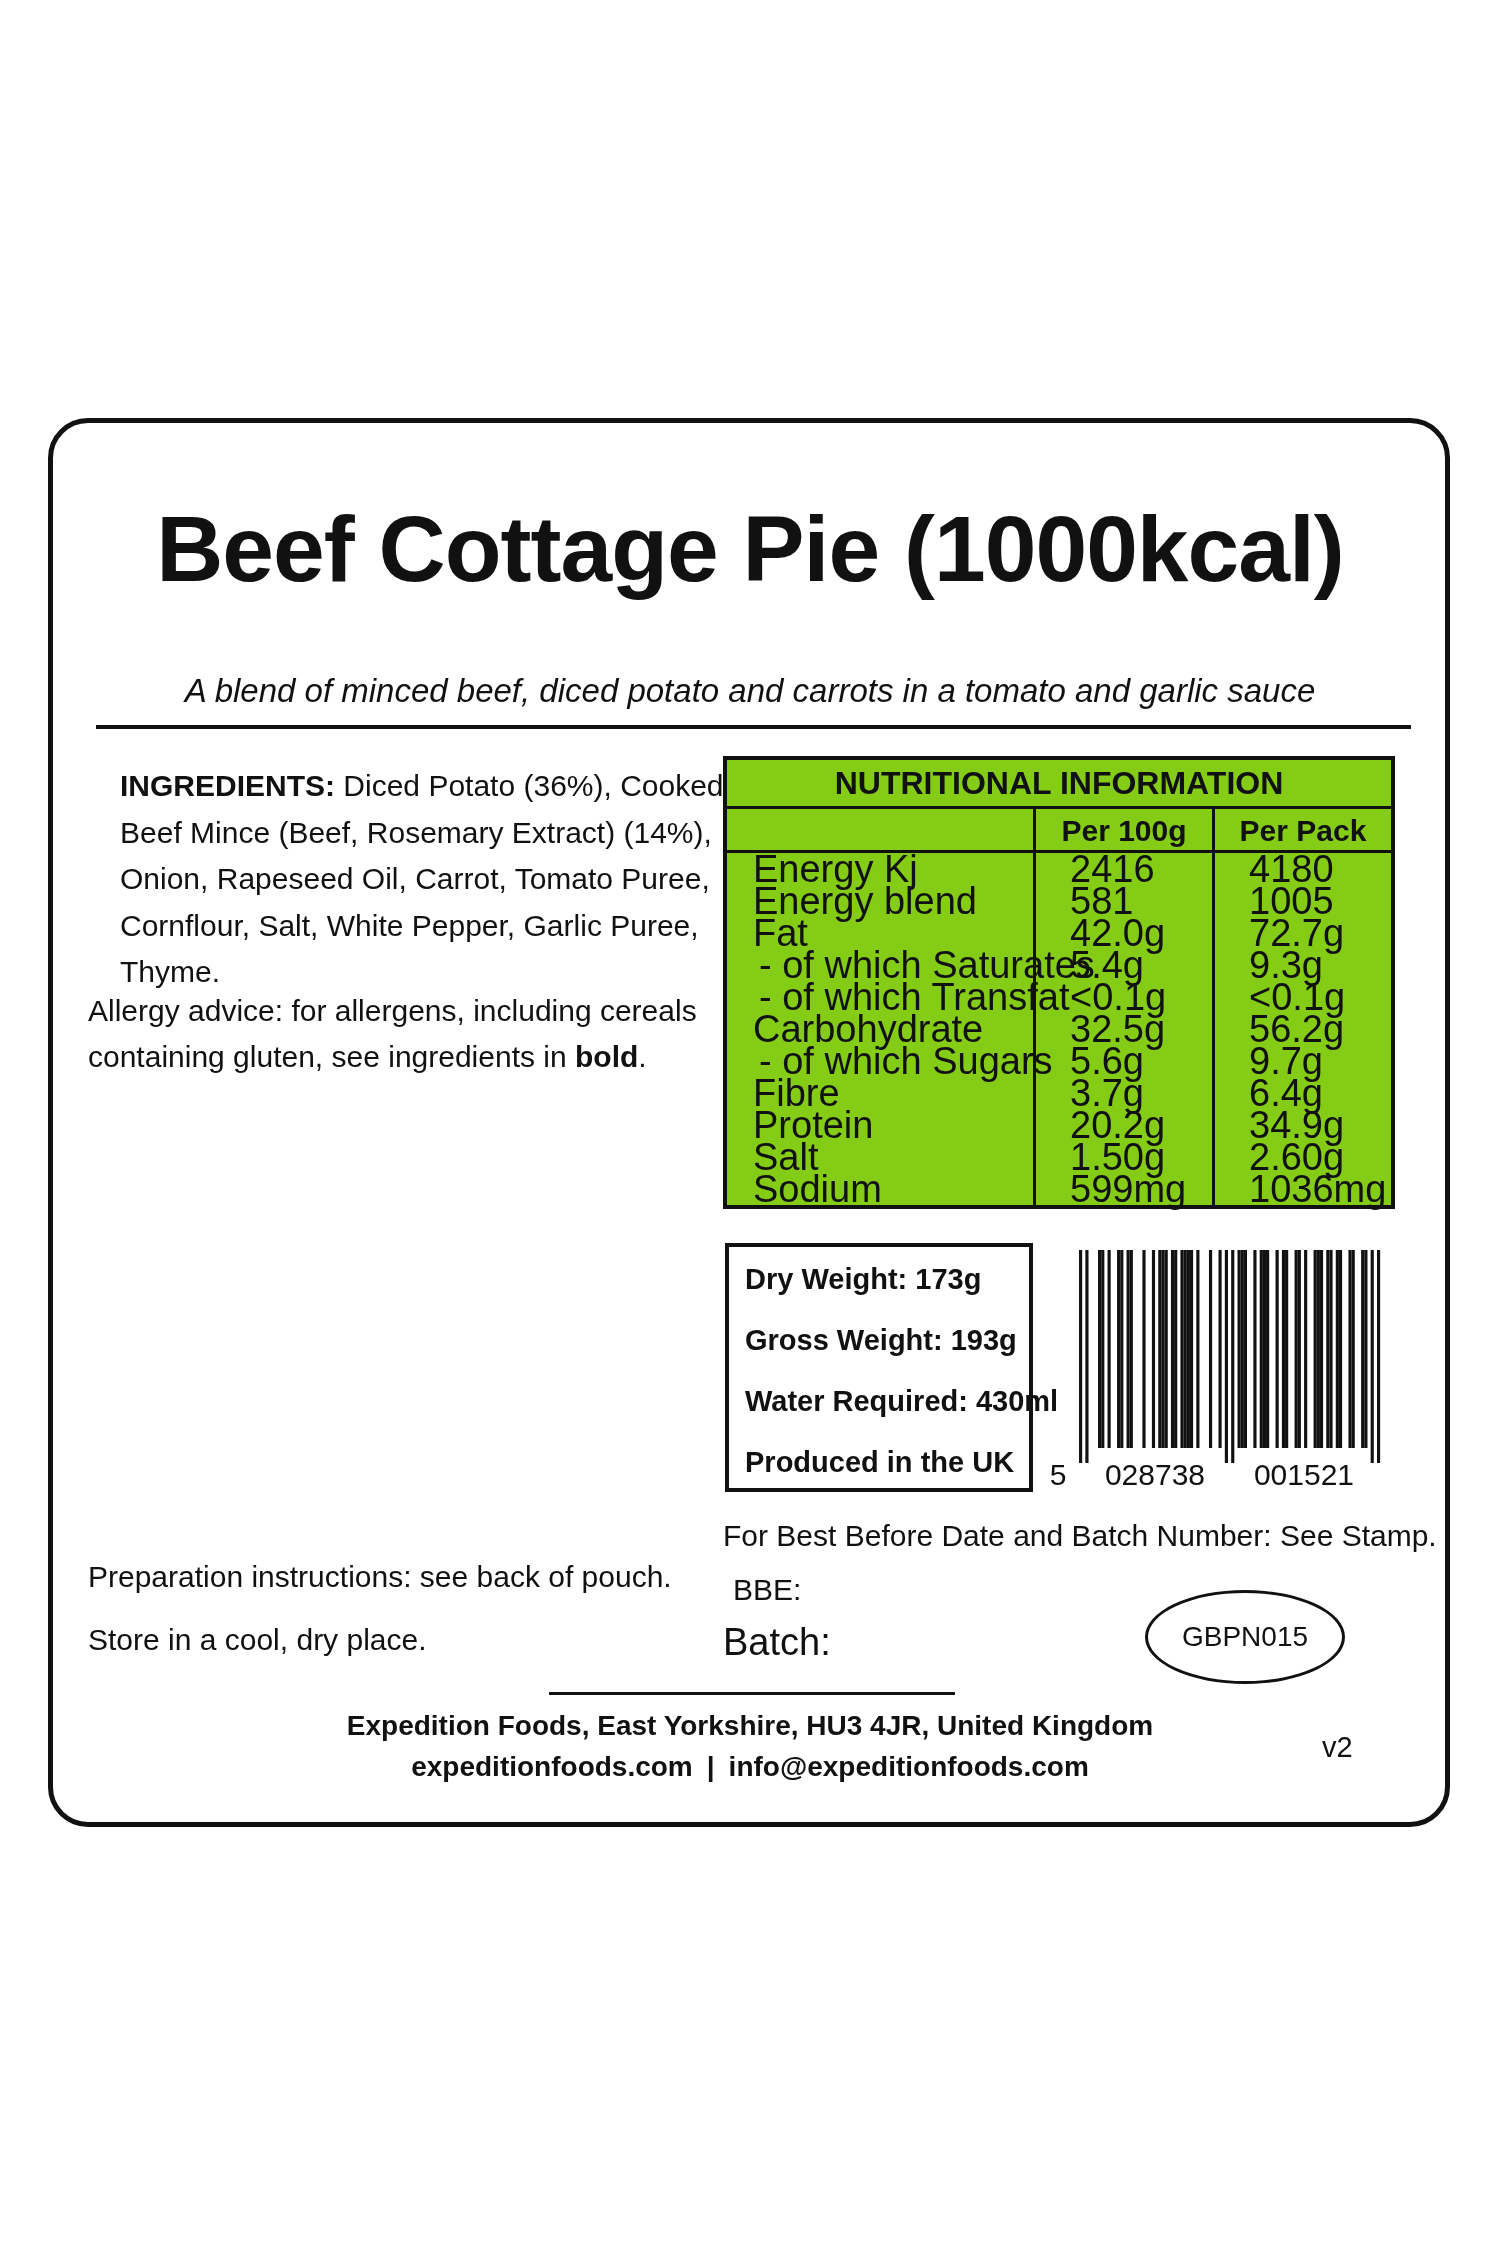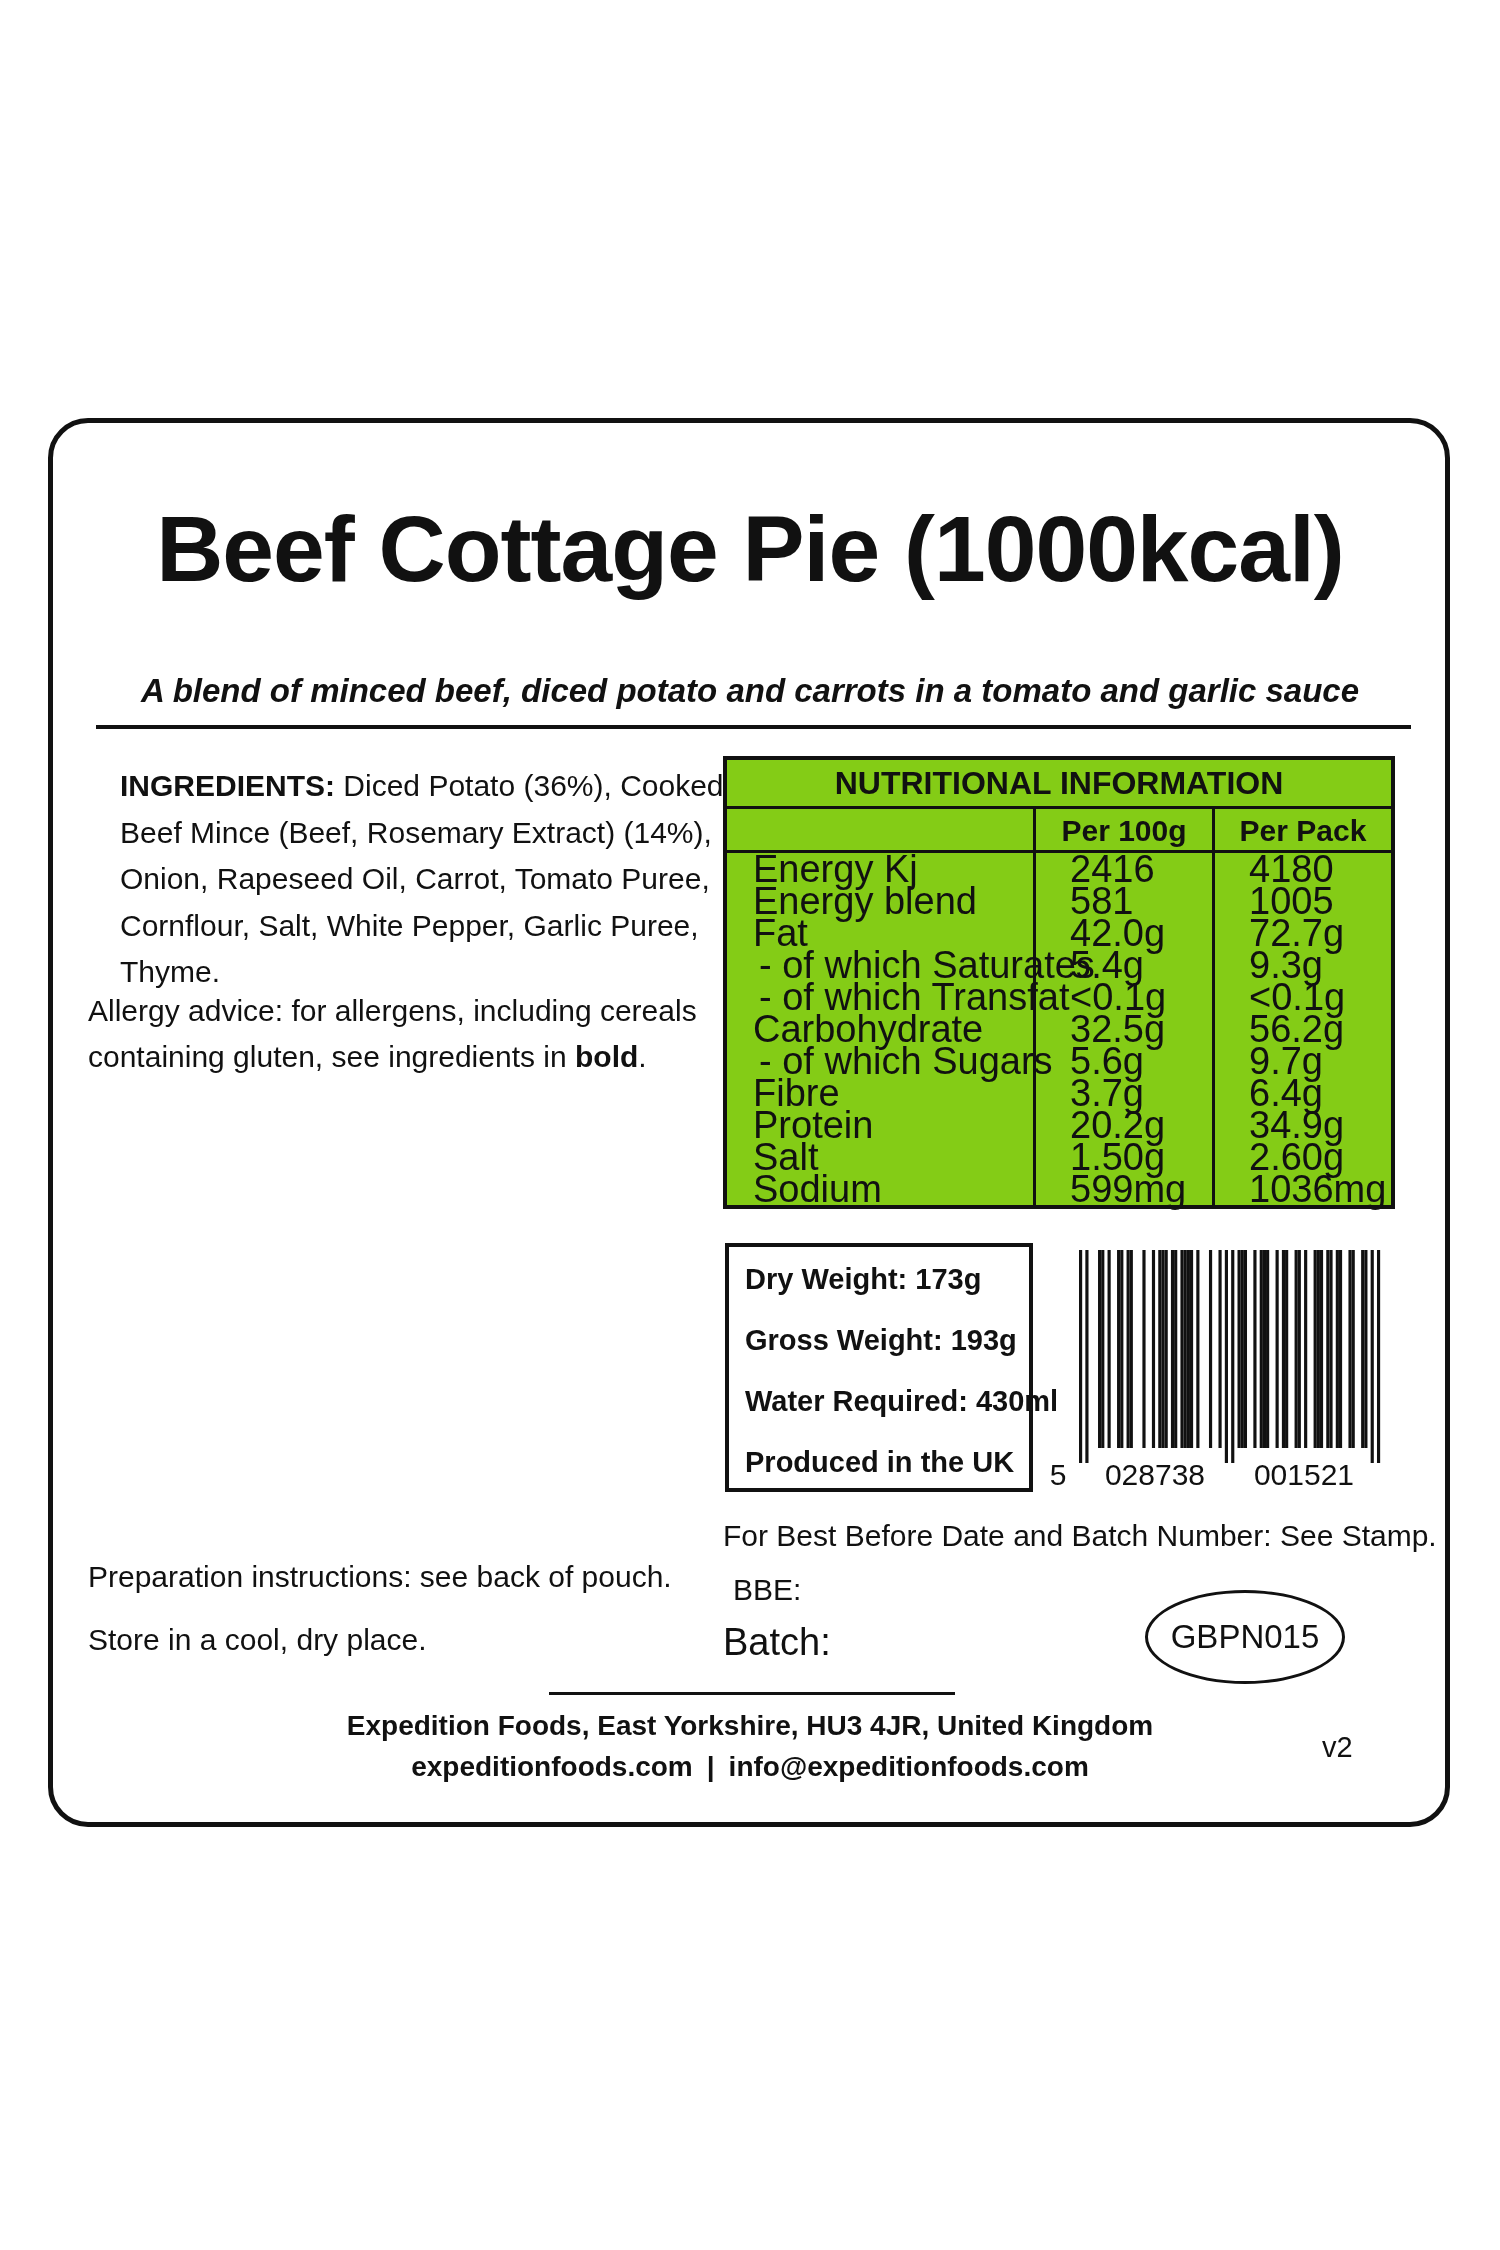--- a/index.html
+++ b/index.html
@@ -15,21 +15,21 @@
     left:48px;top:418px;width:1402px;height:1409px;
     border:5px solid #111;border-radius:40px;background:#fff;
     box-sizing:border-box;
   }
   .product-title{
     left:0;top:496px;width:1500px;text-align:center;
     font-size:93px;font-weight:bold;letter-spacing:-1px;white-space:nowrap;
   }
   .product-subtitle{
     left:0;top:672px;width:1500px;text-align:center;
-    font-size:33px;font-weight:bold;font-style:italic;white-space:nowrap;
+    font-size:33px;font-weight:normal;font-style:italic;white-space:nowrap;
   }
   .subtitle-rule{left:96px;top:725px;width:1315px;height:4px;background:#111;}
   
   .ingredients{left:88px;top:763px;width:645px;font-size:30px;line-height:46.5px;margin-left:32px;}
   .ingredients b{font-weight:bold;}
   .allergy{left:88px;top:988px;width:645px;font-size:30px;line-height:46px;}
   .prep{left:88px;top:1560px;font-size:30px;white-space:nowrap;}
   .store{left:88px;top:1617px;font-size:30px;white-space:nowrap;margin-top:6px;}
   
   .nutri{
@@ -59,21 +59,21 @@
   .weightbox .wline{font-size:29px;font-weight:bold;line-height:40px;margin-bottom:21px;white-space:nowrap;}
   
   .barcode{left:1040px;top:1245px;width:350px;height:250px;}
   
   .stamp-note{left:723px;top:1519px;font-size:30px;white-space:nowrap;}
   .bbe{left:733px;top:1565px;font-size:30px;margin-top:8px;}
   .batch{left:723px;top:1621px;font-size:38px;}
   .oval{
     left:1145px;top:1590px;width:200px;height:94px;
     border:3px solid #111;border-radius:50%;box-sizing:border-box;
-    text-align:center;line-height:88px;font-size:33px;
+    text-align:center;line-height:88px;font-size:28px;
   }
   
   .footer-rule{left:549px;top:1692px;width:406px;height:3px;background:#111;}
   .footer-address{left:100px;top:1710px;width:1300px;text-align:center;font-size:28px;font-weight:bold;white-space:nowrap;}
   .footer-contact{left:100px;top:1751px;width:1300px;text-align:center;font-size:28px;font-weight:bold;white-space:nowrap;}
   .footer-contact .sep{margin:0 14px;}
   .version{left:1322px;top:1731px;font-size:29px;}
 </style>
 </head>
 <body>

